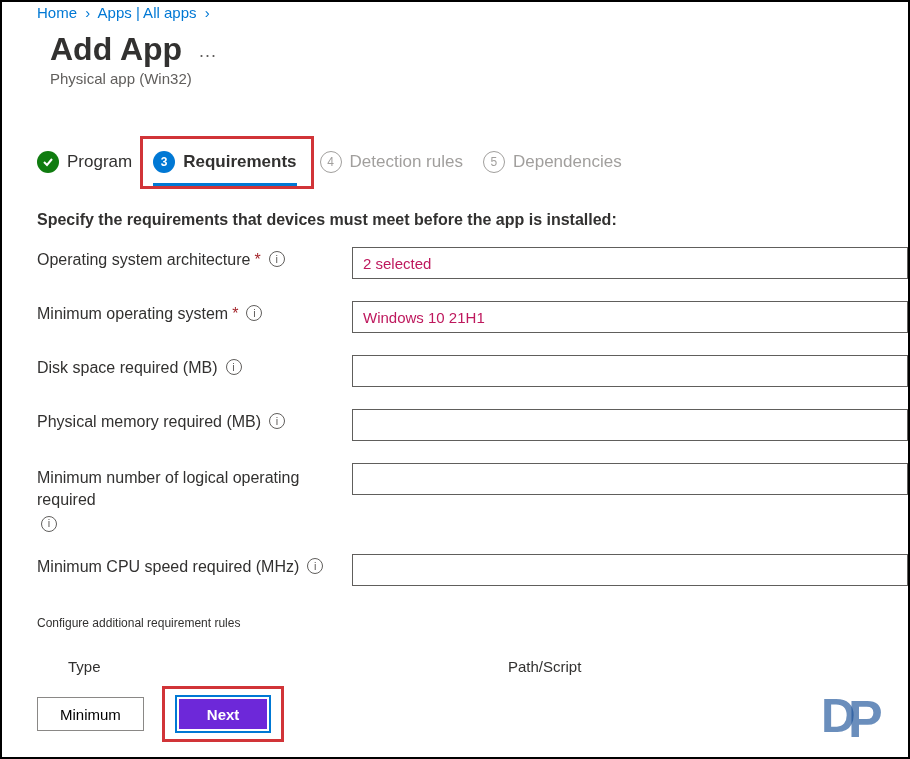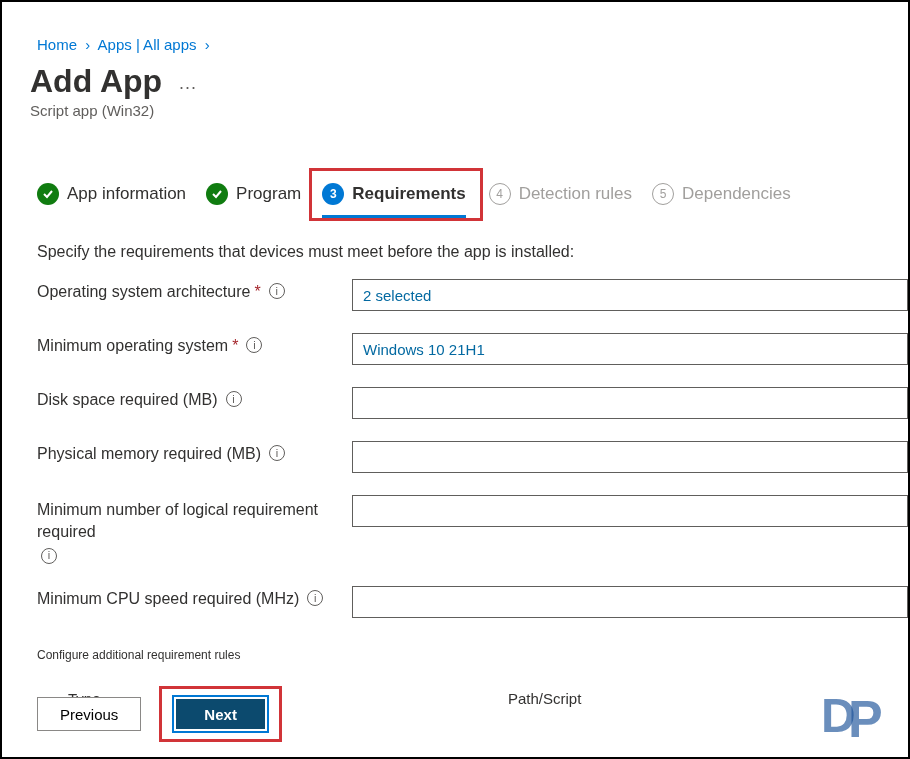--- a/index.html
+++ b/index.html
@@ -10,34 +10,35 @@
     }
     body {
       width: 910px;
       height: 759px;
       border: 2px solid #000;
       background: #fff;
       overflow: hidden;
       position: relative;
     }
     .breadcrumb {
-      padding: 34px 35px 10px 35px;
+      padding: 2px 35px 10px 35px;
       font-size: 15px;
       color: #0078d4;
     }
     .breadcrumb a {
       color: #0078d4;
       text-decoration: none;
     }
     .breadcrumb .sep {
       color: #0078d4;
       margin: 0 4px;
     }
     .page-header {
       padding: 0 35px 8px 28px;
+      margin-left: 20px;
     }
     .page-title {
       font-size: 32px;
       font-weight: 600;
       color: #323130;
       display: inline-block;
     }
     .page-title-ellipsis {
       margin-left: 12px;
       color: #605e5c;
@@ -114,20 +115,21 @@
     }
     .highlight-box-tab {
       border: 3px solid #d13438;
       padding: 12px 14px 0 10px;
       margin: -14px -14px -2px -12px;
     }
     .description {
       padding: 12px 35px 18px 35px;
       font-size: 16px;
       color: #323130;
+      font-weight: bold;
     }
     .form-area {
       padding: 0 0 0 35px;
     }
     .form-row {
       display: flex;
       align-items: flex-start;
       margin-bottom: 22px;
     }
     .form-label {
@@ -154,21 +156,21 @@
       font-size: 11px;
       color: #605e5c;
       margin-left: 4px;
     }
     .form-input {
       flex: 1;
       height: 32px;
       border: 1px solid #605e5c;
       padding: 0 10px;
       font-size: 15px;
-      color: #0369a1;
+      color: #be185d;
       background: #fff;
     }
     .section-label {
       padding: 8px 35px 18px 35px;
       font-size: 12px;
       color: #323130;
     }
     .table-header {
       display: flex;
       padding: 10px 35px 10px 50px;
@@ -192,21 +194,21 @@
     }
     .btn {
       height: 34px;
       padding: 0 22px;
       font-size: 15px;
       border: 1px solid #8a8886;
       background: #fff;
       cursor: pointer;
     }
     .btn-primary {
-      background: #0c4a6e;
+      background: #6d28d9;
       color: #fff;
       border: 2px solid #fff;
       outline: 2px solid #0078d4;
       font-weight: 600;
       padding: 0 28px;
     }
     .highlight-box-next {
       border: 3px solid #d13438;
       padding: 8px 12px;
     }
@@ -226,32 +228,24 @@
   <span class="sep">›</span>
   <a>Apps | All apps</a>
   <span class="sep">›</span>
 </div>
 
 <div class="page-header">
   <div>
     <span class="page-title">Add App</span>
     <span class="page-title-ellipsis">···</span>
   </div>
-  <div class="page-subtitle">Script app (Win32)</div>
+  <div class="page-subtitle">Physical app (Win32)</div>
 </div>
 
 <div class="tabs">
-  <div class="tab">
-    <span class="tab-icon-check">
-      <svg width="14" height="14" viewBox="0 0 14 14">
-          <path d="M3 7 L6 10 L11 4" stroke="#fff" stroke-width="2" fill="none"></path>
-        </svg>
-    </span>
-    <span class="tab-label">App information</span>
-  </div>
 
   <div class="tab">
     <span class="tab-icon-check">
       <svg width="14" height="14" viewBox="0 0 14 14">
           <path d="M3 7 L6 10 L11 4" stroke="#fff" stroke-width="2" fill="none"></path>
         </svg>
     </span>
     <span class="tab-label">Program</span>
   </div>
 
@@ -306,21 +300,21 @@
   <div class="form-row">
     <div class="form-label">
       <span>Physical memory required (MB)</span>
       <span class="info-icon">i</span>
     </div>
     <input class="form-input" value="" style="">
   </div>
 
   <div class="form-row">
     <div class="form-label" style="line-height:1.4;">
-      <span>Minimum number of logical requirement required</span>
+      <span>Minimum number of logical operating required</span>
       <span class="info-icon">i</span>
     </div>
     <input class="form-input" value="" style="">
   </div>
 
   <div class="form-row">
     <div class="form-label">
       <span>Minimum CPU speed required (MHz)</span>
       <span class="info-icon">i</span>
     </div>
@@ -330,21 +324,21 @@
 </div>
 
 <div class="section-label">Configure additional requirement rules</div>
 
 <div class="table-header">
   <div class="table-col-1">Type</div>
   <div class="table-col-2">Path/Script</div>
 </div>
 
 <div class="footer">
-  <button class="btn">Previous</button>
+  <button class="btn">Minimum</button>
   <div class="highlight-box-next">
     <button class="btn btn-primary">Next</button>
   </div>
 </div>
 
 <div class="logo">
   <svg width="80" height="60" viewBox="0 0 80 60">
     <text x="5" y="45" font-size="48" font-weight="700" fill="#1b5299" opacity="0.65">D</text>
     <text x="32" y="50" font-size="52" font-weight="700" fill="#1b5299" opacity="0.65">P</text>
   </svg>

